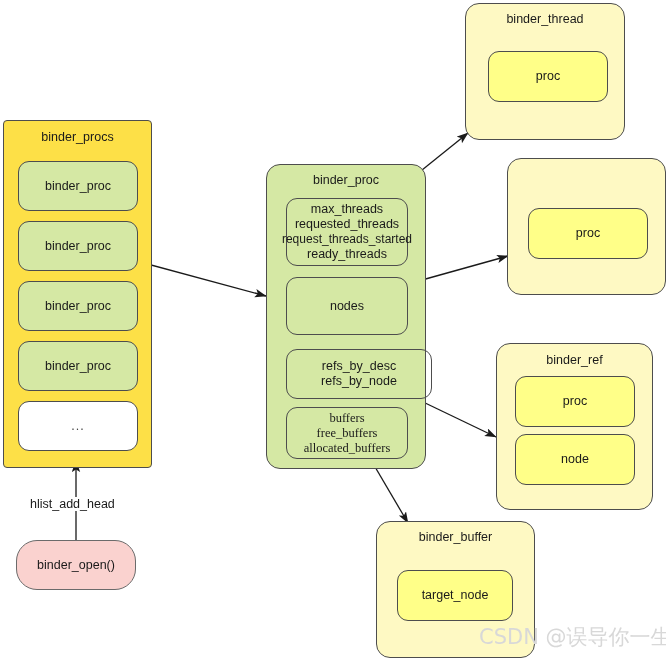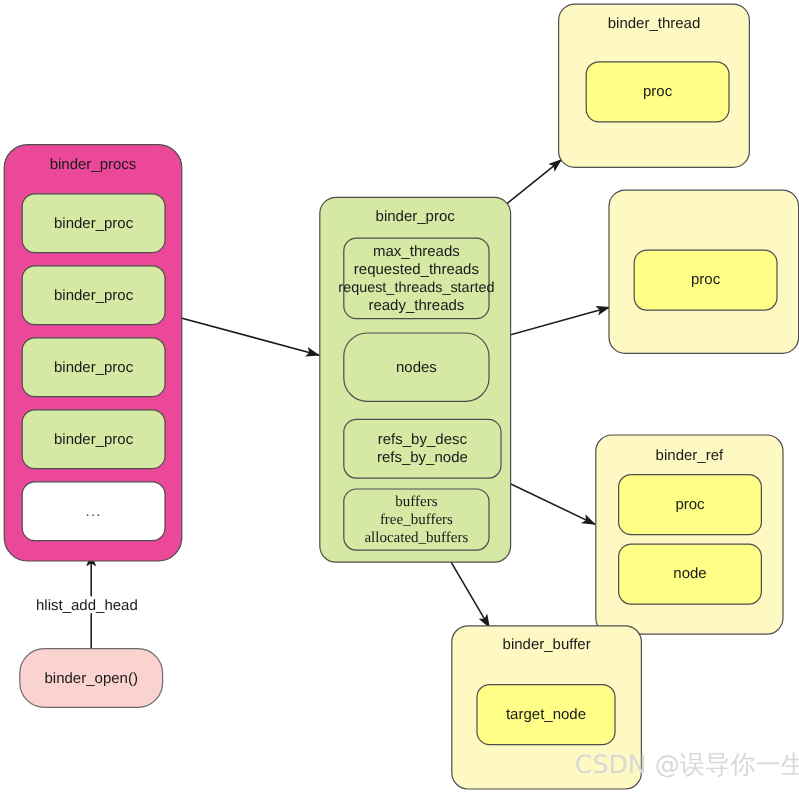--- a/index.html
+++ b/index.html
@@ -20,21 +20,21 @@
     border:1px solid #4d4d4d;
     border-radius:14px;
     color:#1a1a1a;
     font-size:12.5px;
     line-height:14px;
     text-align:center;
   }
   .node.green{background:#d5e8a4;}
   .node.yellow{background:#fef9c3;}
   .node.pink{background:#fad2cf;border-color:#6b6b6b;}
-  .node.container{background:#ec4899;border-radius:20px;}
+  .node.container{background:#fde047;border-radius:4px;}
   .inner{
     position:absolute;
     box-sizing:border-box;
     border:1px solid #4d4d4d;
     border-radius:11px;
     display:flex;
     align-items:center;
     justify-content:center;
     flex-direction:column;
     font-size:12.5px;
@@ -136,25 +136,25 @@
   <div class="node green" style="left:266px;top:164px;width:160px;height:305px;">
     <div class="title" style="top:8px;">binder_proc</div>
 
     <div class="inner transparent" style="left:19px;top:33px;width:122px;height:68px;">
       <span>max_threads</span>
       <span>requested_threads</span>
       <span style="font-size:12px;">request_threads_started</span>
       <span>ready_threads</span>
     </div>
 
-    <div class="inner transparent" style="left:19px;top:112px;width:122px;height:58px;border-radius:20px;">
+    <div class="inner transparent" style="left:19px;top:112px;width:122px;height:58px;">
       <span>nodes</span>
     </div>
 
-    <div class="inner transparent" style="left:19px;top:184px;width:132px;height:50px;">
+    <div class="inner transparent" style="left:19px;top:184px;width:146px;height:50px;">
       <span>refs_by_desc</span>
       <span>refs_by_node</span>
     </div>
 
     <div class="inner transparent" style="left:19px;top:242px;width:122px;height:52px;font-family:Liberation Serif, serif;">
       <span>buffers</span>
       <span>free_buffers</span>
       <span>allocated_buffers</span>
     </div>
   </div>
@@ -165,21 +165,21 @@
       <span>proc</span>
     </div>
   </div>
 
   <div class="node yellow" style="left:507px;top:158px;width:159px;height:137px;">
     <div class="inner yellow" style="left:20px;top:49px;width:120px;height:51px;">
       <span>proc</span>
     </div>
   </div>
 
-  <div class="node yellow" style="left:496px;top:362px;width:157px;height:167px;">
+  <div class="node yellow" style="left:496px;top:343px;width:157px;height:167px;">
     <div class="title" style="top:9px;">binder_ref</div>
     <div class="inner yellow" style="left:18px;top:32px;width:120px;height:51px;">
       <span>proc</span>
     </div>
     <div class="inner yellow" style="left:18px;top:90px;width:120px;height:51px;">
       <span>node</span>
     </div>
   </div>
 
   <div class="node yellow" style="left:376px;top:521px;width:159px;height:137px;">

